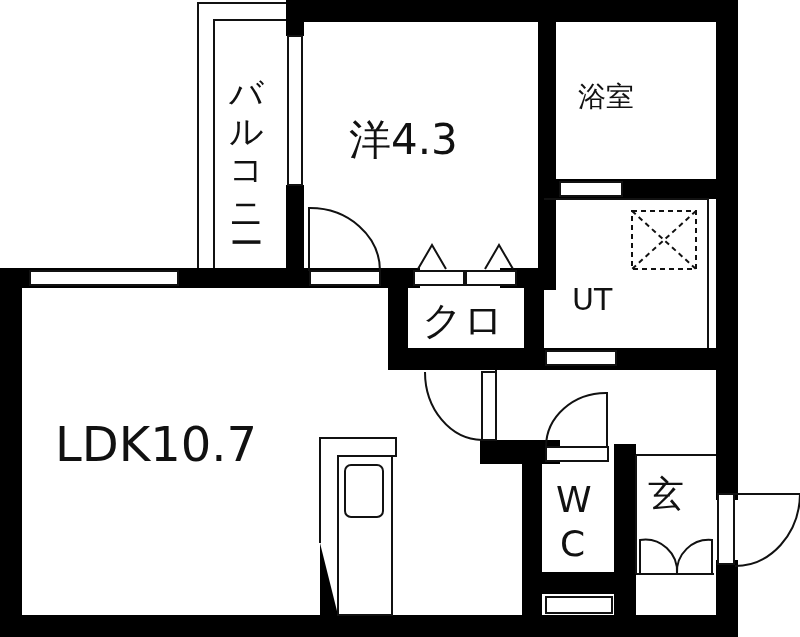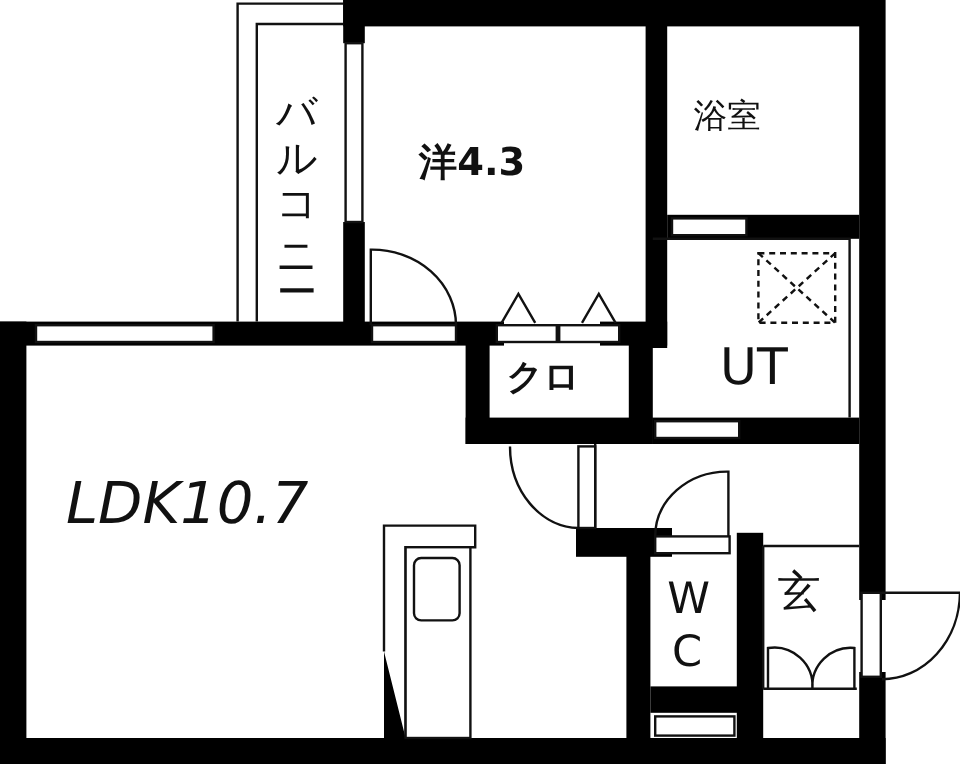--- a/index.html
+++ b/index.html
@@ -95,21 +95,21 @@
     <rect x="338" y="456" width="54" height="159"></rect>
     <rect x="345" y="465" width="38" height="52" rx="6"></rect>
   </g>
 
   <g fill="none" stroke="#111" stroke-width="2" stroke-dasharray="5,4">
     <rect x="632" y="211" width="64" height="58"></rect>
     <path d="M632 211 L696 269 M696 211 L632 269"></path>
   </g>
 </svg>
 
-<div class="label" style="left:349px; top:119px; font-size:32px;font-weight:bold;">洋4.3</div>
+<div class="label" style="left:349px; top:119px; font-size:42px;">洋4.3</div>
 <div class="label" style="left:578px; top:83px; font-size:28px;">浴室</div>
-<div class="label" style="left:600px; top:285px; font-size:42px;">UT</div>
-<div class="label" style="left:422px; top:300px; font-size:30px;font-weight:bold;">クロ</div>
-<div class="label" style="left:55px; top:396px; font-size:48px;font-style:italic;">LDK10.7</div>
+<div class="label" style="left:572px; top:285px; font-size:30px;">UT</div>
+<div class="label" style="left:422px; top:300px; font-size:40px;">クロ</div>
+<div class="label" style="left:55px; top:420px; font-size:48px;">LDK10.7</div>
 <div class="label" style="left:556px; top:482px; font-size:36px;">W</div>
 <div class="label" style="left:560px; top:526px; font-size:36px;">C</div>
 <div class="label" style="left:648px; top:476px; font-size:36px;">玄</div>
 <div class="label vertical" style="left:230px; top:55px; font-size:34px;">バルコニー</div>
 
 </body></html>

